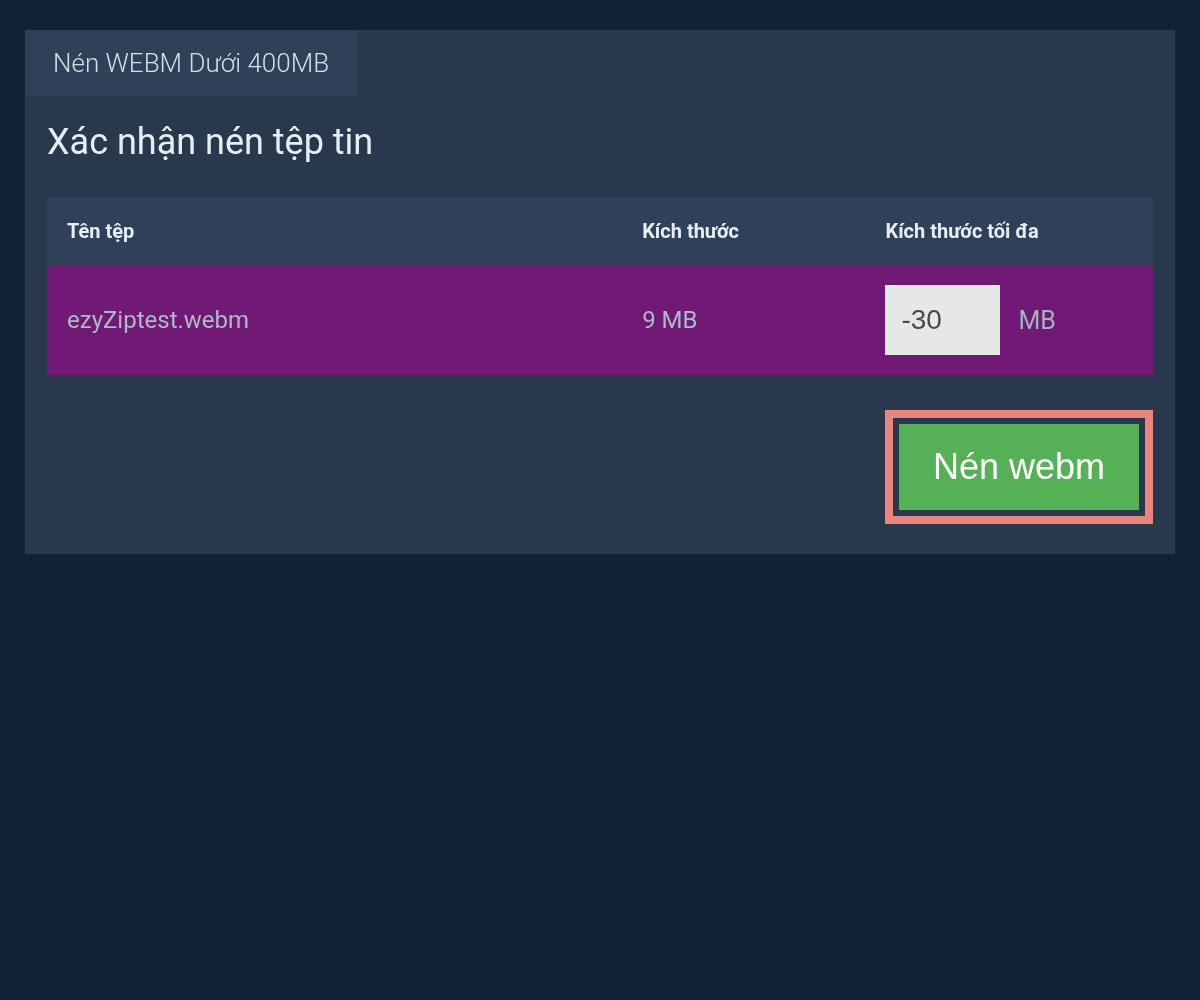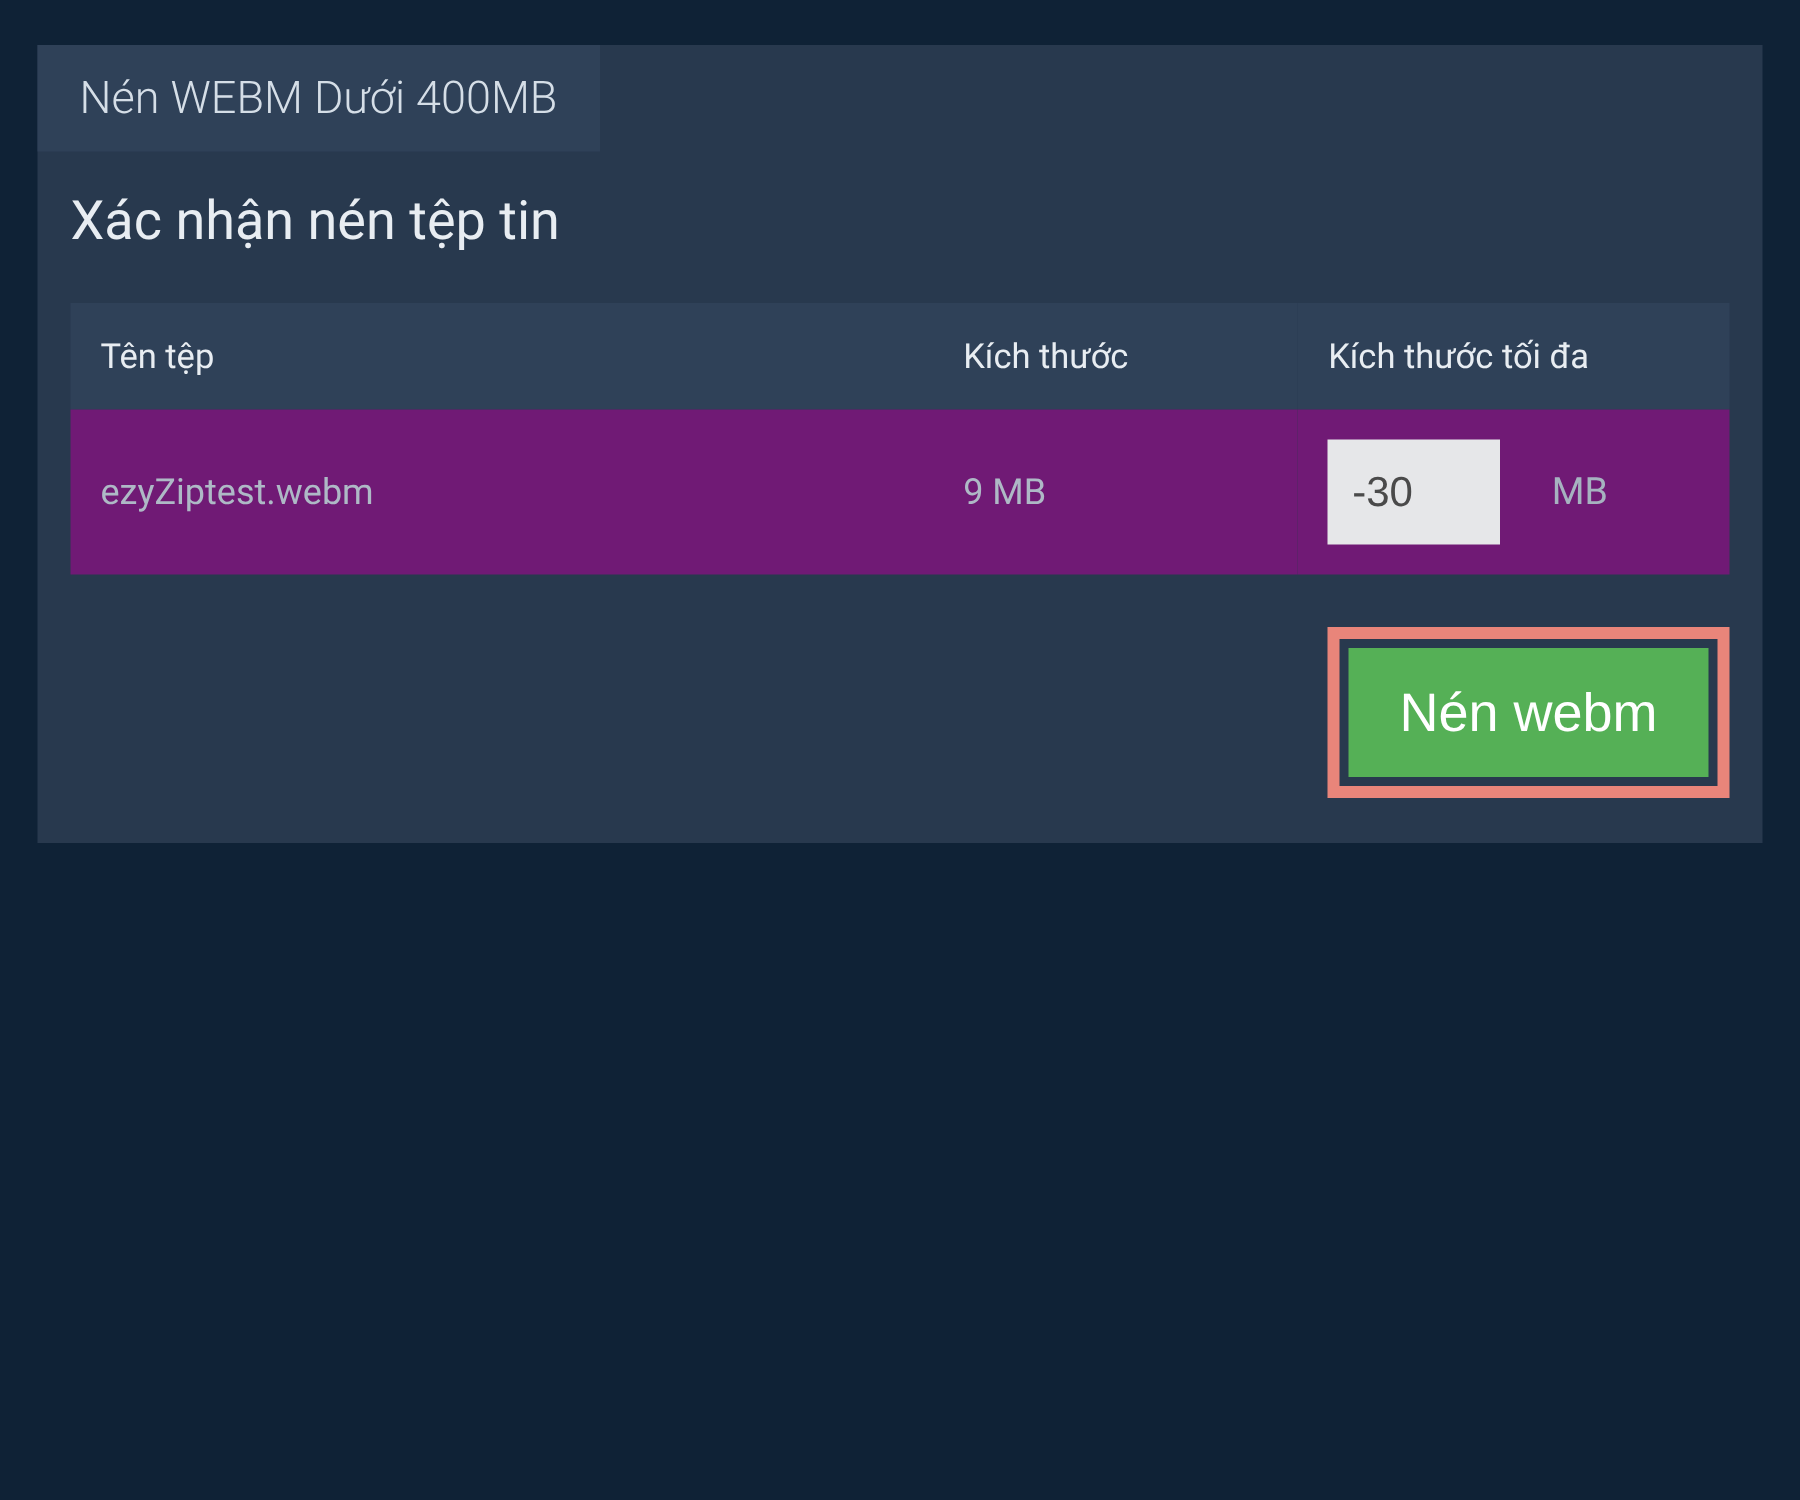--- a/index.html
+++ b/index.html
@@ -18,21 +18,21 @@
     .panel {
       background-color: #28394e;
       width: 100%;
     }
     .tab-header {
       display: flex;
     }
     .tab {
       background-color: #2f4158;
       padding: 18px 28px;
-      font-size: 30px;
+      font-size: 26px;
       font-weight: 300;
       color: #d5dee7;
     }
     .panel-body {
       padding: 25px 22px 30px 22px;
     }
     .panel-title {
       font-size: 36px;
       font-weight: 400;
       color: #e8edf2;
@@ -48,22 +48,22 @@
     .file-table {
       width: 100%;
       border-collapse: collapse;
     }
     .file-table thead tr {
       background-color: #2f4158;
     }
     .file-table th {
       text-align: left;
       padding: 22px 20px;
-      font-size: 23px;
-      font-weight: 400;
+      font-size: 20px;
+      font-weight: 700;
       color: #e8edf2;
       vertical-align: top;
     }
     .file-table th.col-filename {
       width: 52%;
     }
     .file-table th.col-size {
       width: 22%;
     }
     .file-table th.col-maxsize {
@@ -75,21 +75,21 @@
     .file-table td {
       padding: 20px 20px;
       font-size: 24px;
       font-weight: 400;
       color: #aeb9c6;
       vertical-align: middle;
     }
     .size-input-wrap {
       display: flex;
       align-items: center;
-      gap: 34px;
+      gap: 18px;
     }
     .size-input {
       width: 115px;
       height: 70px;
       background-color: #e6e7e9;
       border: none;
       font-size: 28px;
       color: #4a4a4a;
       padding: 0 16px;
       outline: none;

